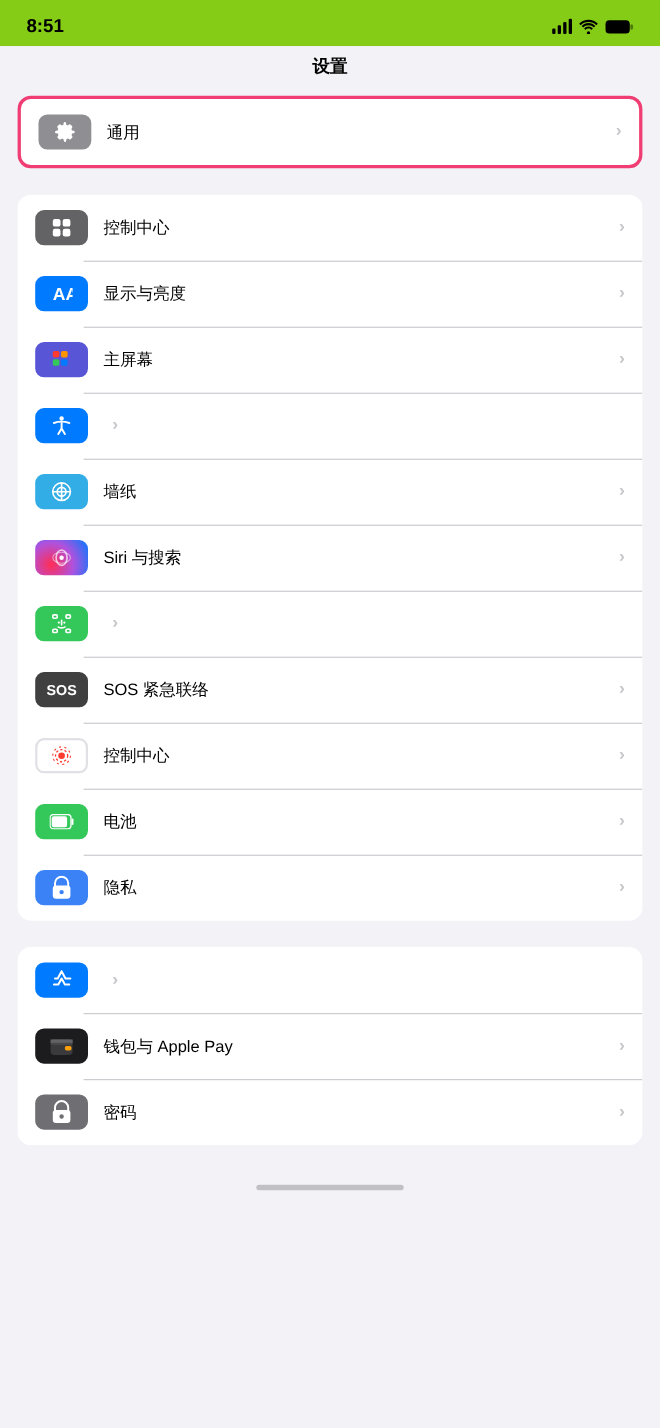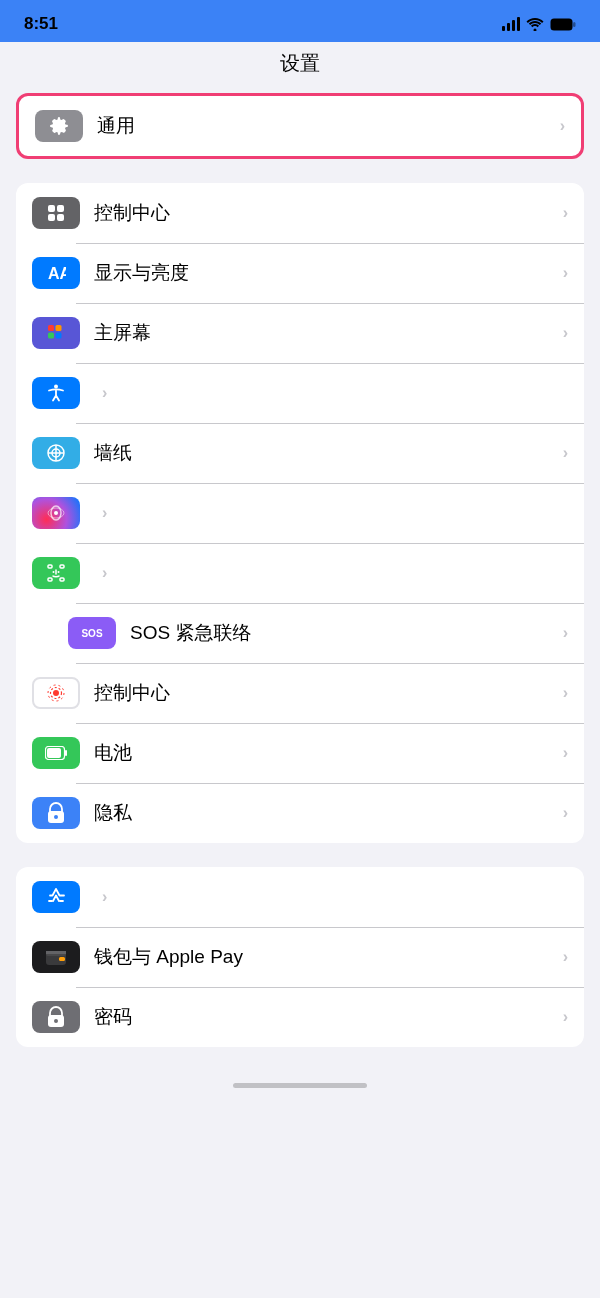--- a/index.html
+++ b/index.html
@@ -12,21 +12,21 @@
       font-family: -apple-system, 'PingFang SC', 'Helvetica Neue', Arial, sans-serif;
       overflow-x: hidden;
     }
 
     
     .status-bar {
       display: flex;
       justify-content: space-between;
       align-items: center;
       padding: 14px 24px 8px 24px;
-      background: #3b82f6;
+      background: #84cc16;
     }
     .status-time {
       font-size: 17px;
       font-weight: 600;
       color: #000;
     }
     .status-icons {
       display: flex;
       align-items: center;
       gap: 6px;
@@ -47,22 +47,22 @@
     .signal-bars span:nth-child(3) { height: 11px; }
     .signal-bars span:nth-child(4) { height: 14px; }
 
     
     .page-title-bar {
       background: #f2f2f7;
       text-align: center;
       padding: 8px 0 12px 0;
     }
     .page-title-text {
-      font-size: 20px;
-      font-weight: 400;
+      font-size: 16px;
+      font-weight: 700;
       color: #000;
     }
 
     
     .settings-group {
       background: #fff;
       border-radius: 12px;
       margin: 0 16px 24px 16px;
       overflow: hidden;
     }
@@ -99,21 +99,21 @@
       align-items: center;
       justify-content: center;
       flex-shrink: 0;
       margin-right: 14px;
       font-size: 18px;
       color: #fff;
     }
 
     .row-label {
       flex: 1;
-      font-size: 19px;
+      font-size: 15px;
       color: #000;
     }
 
     .row-chevron {
       color: #c7c7cc;
       font-size: 16px;
       font-weight: 600;
       margin-left: 8px;
     }
 
@@ -248,41 +248,42 @@
   </div>
 
   <div class="settings-row">
     <div class="row-icon" style="background: radial-gradient(circle at 30% 70%, #ff2d55, #af52de, #007aff);">
       <svg width="20" height="20" viewBox="0 0 20 20" fill="none">
         <ellipse cx="10" cy="10" rx="5" ry="7" fill="none" stroke="rgba(255,255,255,0.7)" stroke-width="1.5"></ellipse>
         <ellipse cx="10" cy="10" rx="8" ry="5" fill="none" stroke="rgba(255,255,255,0.5)" stroke-width="1"></ellipse>
         <circle cx="10" cy="10" r="2" fill="white"></circle>
       </svg>
     </div>
+    <span class="row-label">Siri 与搜索</span>
     <span class="row-chevron">›</span>
   </div>
 
   <div class="settings-row">
     <div class="row-icon" style="background:#34c759;">
       <svg width="20" height="20" viewBox="0 0 20 20" fill="none">
         <rect x="2" y="2" width="4" height="3" rx="1" stroke="white" stroke-width="1.5" fill="none"></rect>
         <rect x="14" y="2" width="4" height="3" rx="1" stroke="white" stroke-width="1.5" fill="none"></rect>
         <rect x="2" y="15" width="4" height="3" rx="1" stroke="white" stroke-width="1.5" fill="none"></rect>
         <rect x="14" y="15" width="4" height="3" rx="1" stroke="white" stroke-width="1.5" fill="none"></rect>
         <circle cx="7.5" cy="9" r="1" fill="white"></circle>
         <circle cx="12.5" cy="9" r="1" fill="white"></circle>
         <path d="M7 13c.8 1 5.2 1 6 0" stroke="white" stroke-width="1.5" stroke-linecap="round"></path>
         <line x1="10" y1="7" x2="10" y2="11" stroke="white" stroke-width="1.5" stroke-linecap="round"></line>
       </svg>
     </div>
     <span class="row-chevron">›</span>
   </div>
 
   <div class="settings-row">
-    <div class="row-icon icon-sos" style="background:#8b5cf6; font-size:10px; font-weight:900; color:white; letter-spacing:0px;margin-left:36px;">
+    <div class="row-icon icon-sos" style="background:#404040; font-size:13px; font-weight:900; color:white; letter-spacing:0px;">
       SOS
     </div>
     <span class="row-label">SOS 紧急联络</span>
     <span class="row-chevron">›</span>
   </div>
 
   <div class="settings-row">
     <div class="row-icon" style="background:#fff; border: 2px solid #e0e0e5;">
       <svg width="22" height="22" viewBox="0 0 22 22" fill="none">
         <circle cx="11" cy="11" r="3" fill="#ff3b30"></circle>

